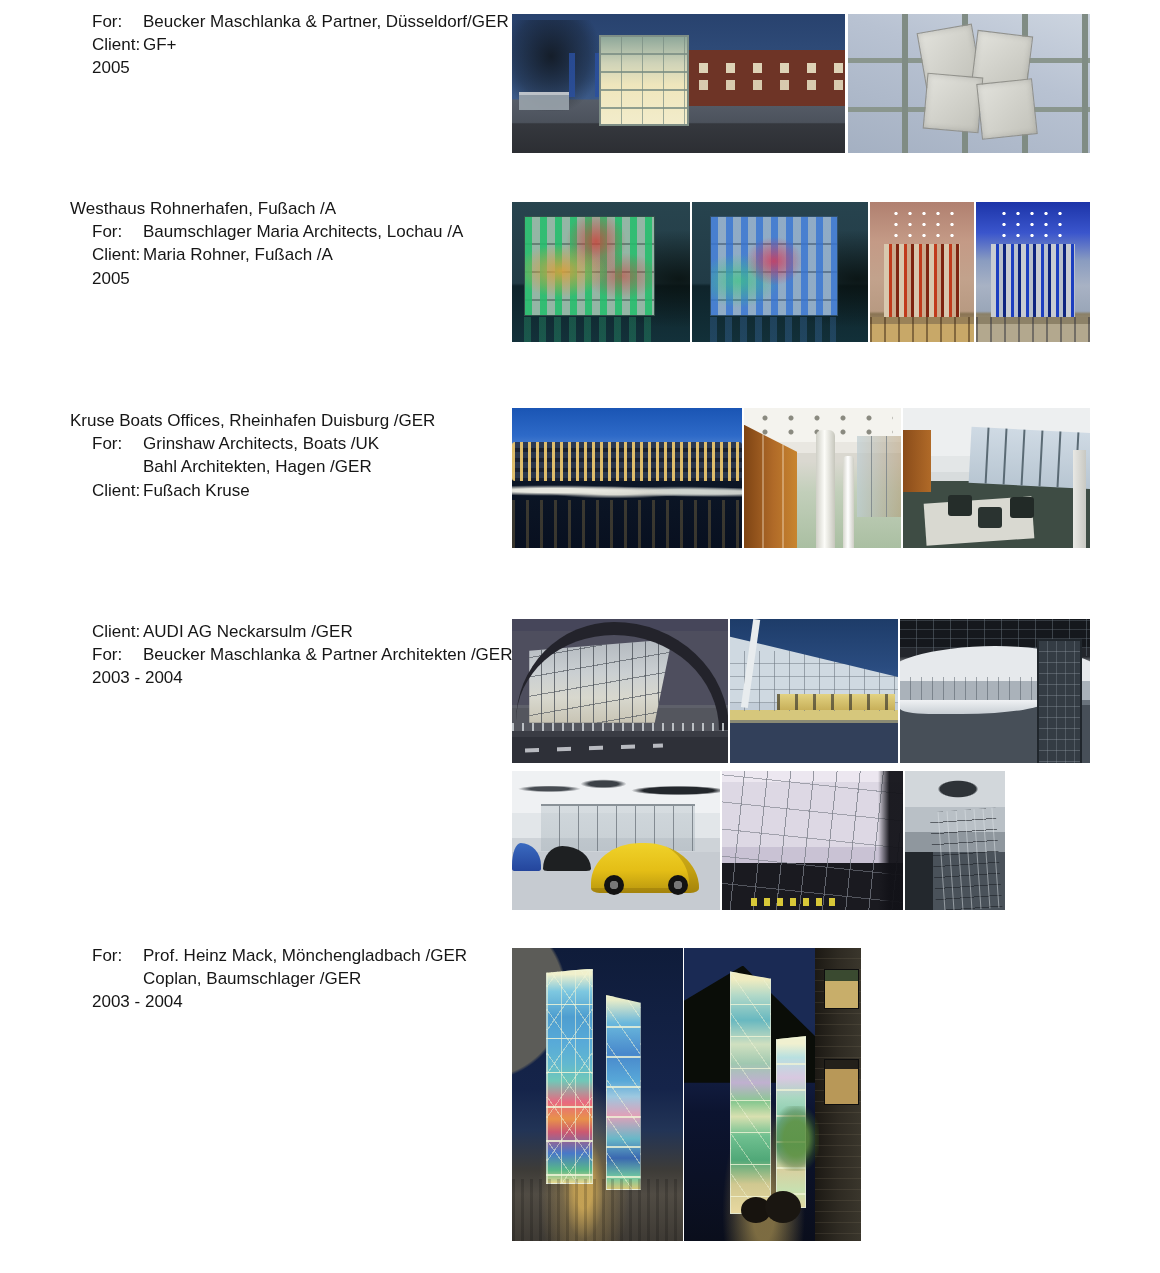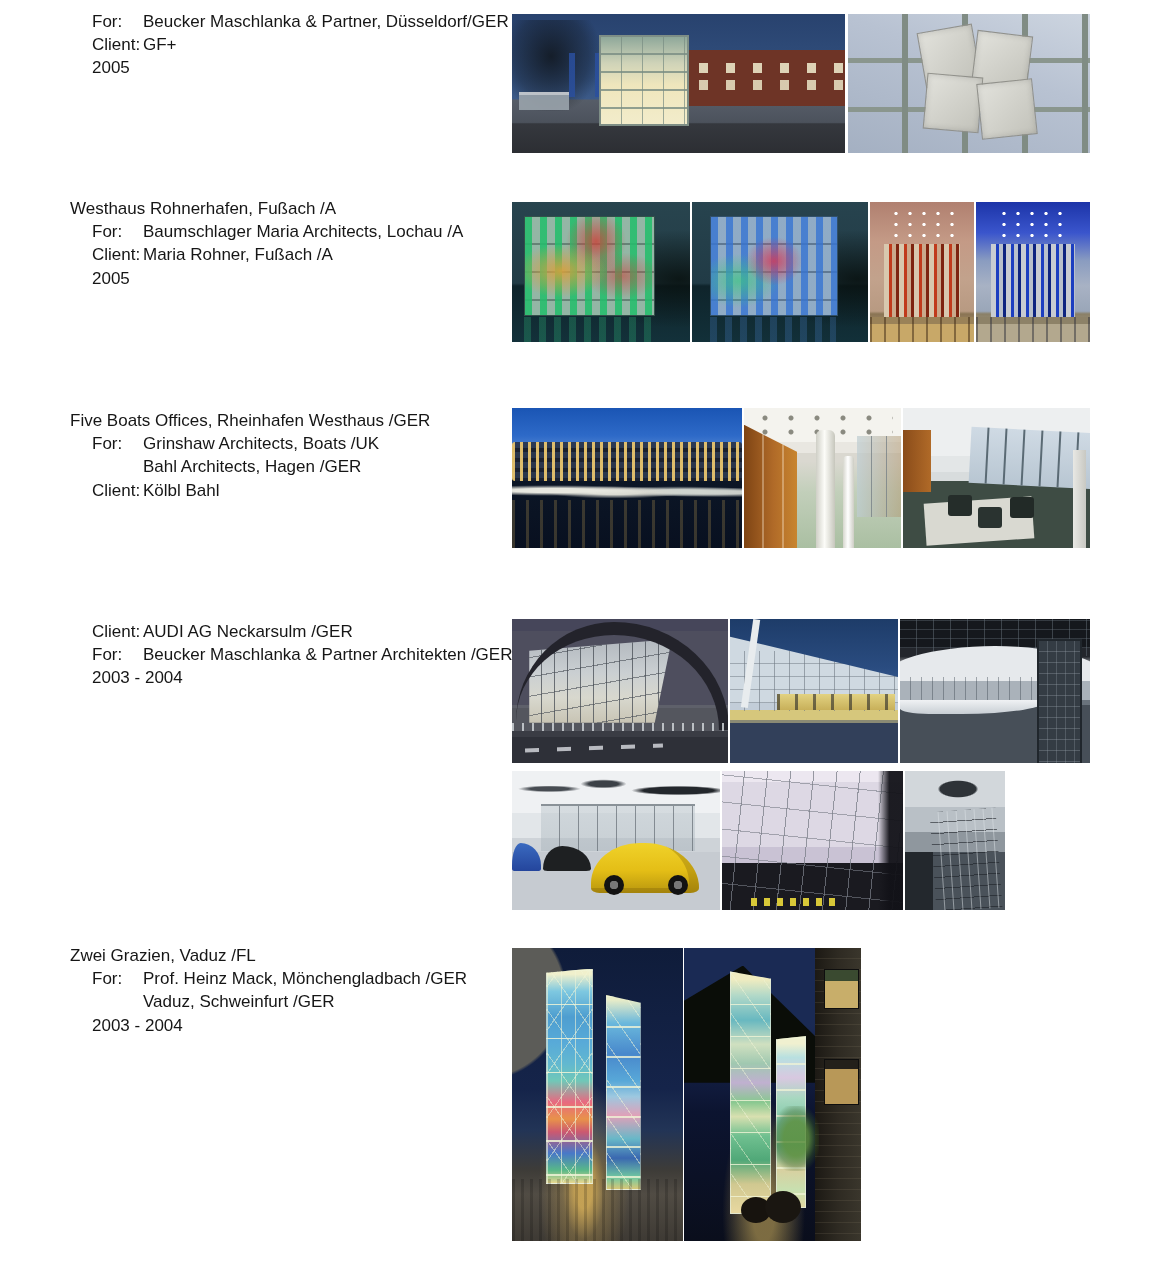--- a/index.html
+++ b/index.html
@@ -269,24 +269,24 @@
       <div class="pfloor"></div>
     </div>
     <div class="ph p24" style="width:114px;height:140px">
       <div class="pdots"></div>
       <div class="p24-wall"></div>
       <div class="pfloor blue"></div>
     </div>
   </div>
 
   <div class="tblock" style="top:409px">
-    <div>Five Boats Offices, Rheinhafen Westhaus /GER</div>
+    <div>Kruse Boats Offices, Rheinhafen Duisburg /GER</div>
     <div class="line"><span class="lbl">For:</span><span>Grinshaw Architects, Boats /UK</span></div>
-    <div class="line"><span class="lbl"></span><span>Bahl Architects, Hagen /GER</span></div>
-    <div class="line"><span class="lbl">Client:</span><span>Kölbl Bahl</span></div>
+    <div class="line"><span class="lbl"></span><span>Bahl Architekten, Hagen /GER</span></div>
+    <div class="line"><span class="lbl">Client:</span><span>Fußach Kruse</span></div>
   </div>
   <div class="strip" style="left:512px; top:408px">
     <div class="ph p31" style="width:230px;height:140px">
       <div class="p31-bldg"></div>
       <div class="p31-boats"></div>
       <div class="p31-refl"></div>
     </div>
     <div class="ph p32" style="width:157px;height:140px">
       <div class="p32-dots"></div>
       <div class="p32-wood"></div>
@@ -342,23 +342,22 @@
       <div class="p45-yel"></div>
     </div>
     <div class="ph p46" style="width:100px;height:139px">
       <div class="p46-oval"></div>
       <div class="p46-grid"></div>
       <div class="p46-dl"></div>
     </div>
   </div>
 
   <div class="tblock" style="top:944px">
-    <div>Zwei Grazien, Vaduz /FL</div>
     <div class="line"><span class="lbl">For:</span><span>Prof. Heinz Mack, Mönchengladbach /GER</span></div>
-    <div class="line"><span class="lbl"></span><span>Vaduz, Schweinfurt /GER</span></div>
+    <div class="line"><span class="lbl"></span><span>Coplan, Baumschlager /GER</span></div>
     <div class="line">2003 - 2004</div>
   </div>
   <div class="strip gap1" style="left:512px; top:948px">
     <div class="ph p51" style="width:171px;height:293px">
       <div class="twr p51-t1"></div>
       <div class="twr p51-t2"></div>
       <div class="p51-cobb"></div>
     </div>
     <div class="ph p52" style="width:177px;height:293px">
       <div class="p52-hill"></div>

